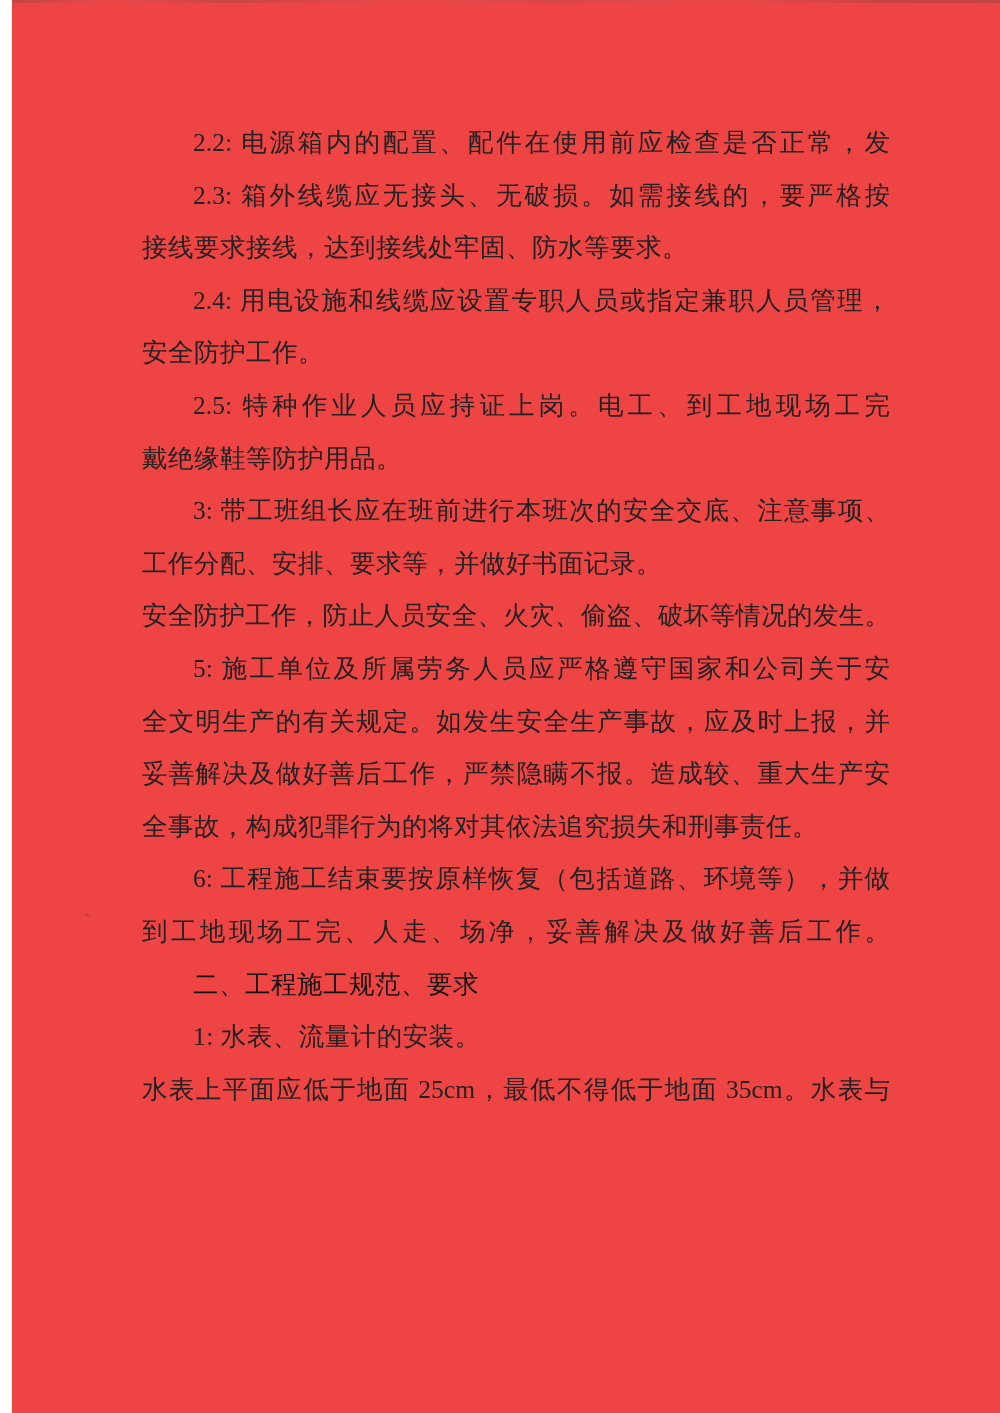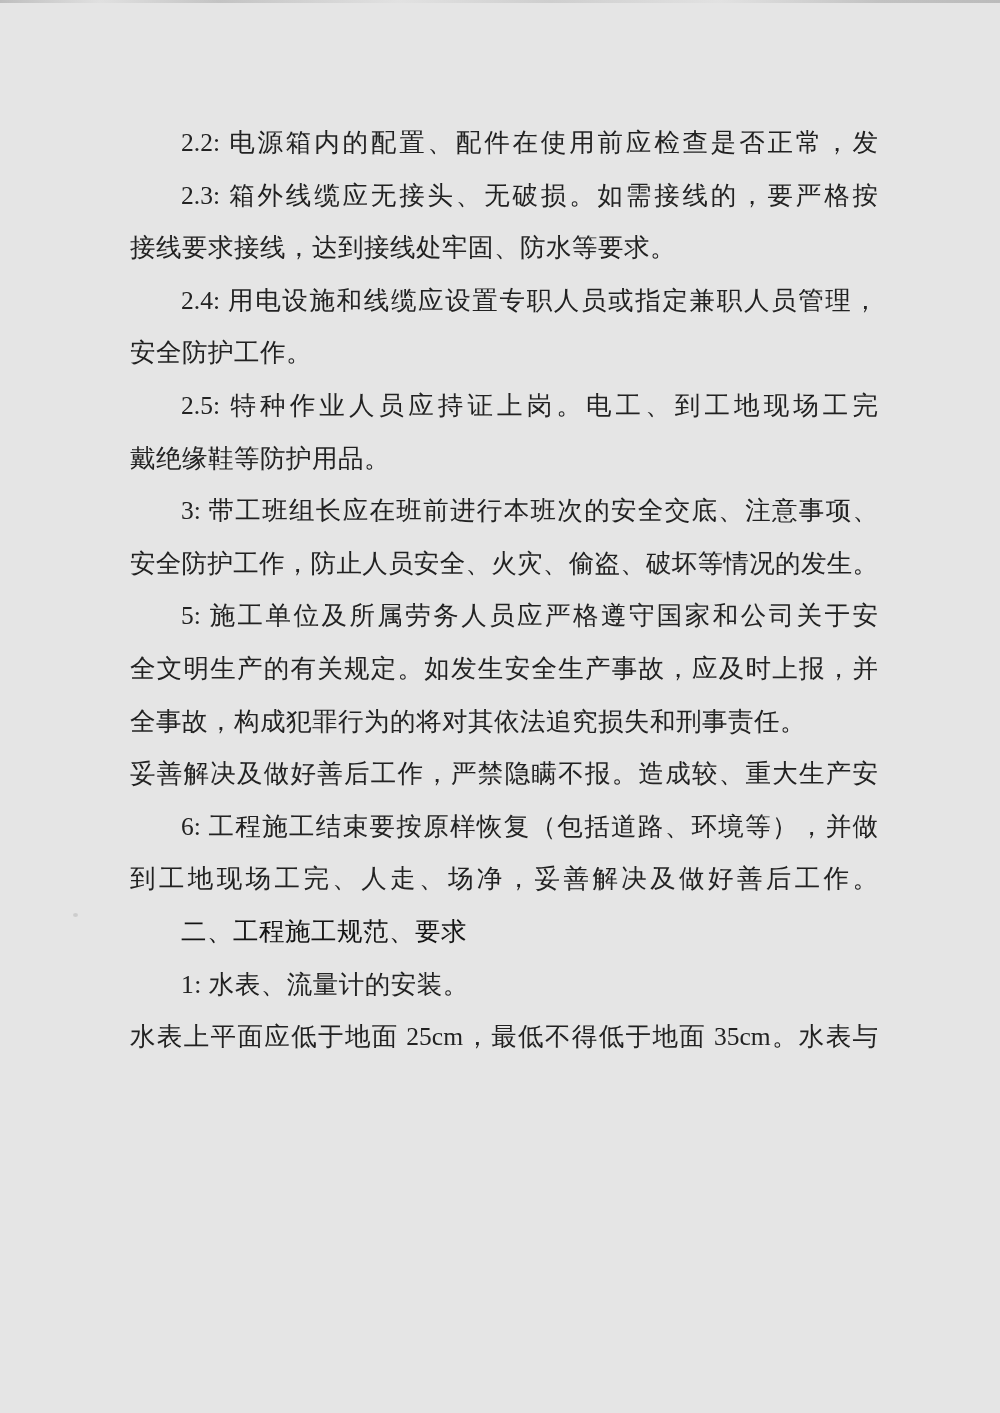--- a/index.html
+++ b/index.html
@@ -5,21 +5,22 @@
   * { margin: 0; padding: 0; box-sizing: border-box; }
   html, body {
     width: 1000px; height: 1413px;
     background: #ffffff;
     font-family: "Liberation Serif", "DejaVu Serif", serif;
   }
   body { position: relative; overflow: hidden; }
 
   .page {
     position: absolute; inset: 0;
-    background: #e5e5e5;
+    background: #ef4444;
+    margin-left: 12px;
   }
 
   
   .scan-edge-top {
     position: absolute; top: 0; left: 0;
     width: 100%; height: 3px;
     background: linear-gradient(90deg,
       rgba(70,70,70,0.45) 0%,
       rgba(140,140,140,0.10) 10%,
       rgba(75,75,75,0.40) 22%,
@@ -88,31 +89,32 @@
       <div class="line">安全防护工作。</div>
     </div>
 
     <div>
       <div class="line first fill">2.5: 特种作业人员应持证上岗。电工、到工地现场工完</div>
       <div class="line">戴绝缘鞋等防护用品。</div>
     </div>
 
     <div>
       <div class="line first fill">3: 带工班组长应在班前进行本班次的安全交底、注意事项、</div>
+      <div class="line">工作分配、安排、要求等，并做好书面记录。</div>
     </div>
 
     <div>
       <div class="line fill">安全防护工作，防止人员安全、火灾、偷盗、破坏等情况的发生。</div>
     </div>
 
     <div>
       <div class="line first fill">5: 施工单位及所属劳务人员应严格遵守国家和公司关于安</div>
       <div class="line fill">全文明生产的有关规定。如发生安全生产事故，应及时上报，并</div>
+      <div class="line fill">妥善解决及做好善后工作，严禁隐瞒不报。造成较、重大生产安</div>
       <div class="line">全事故，构成犯罪行为的将对其依法追究损失和刑事责任。</div>
-      <div class="line fill">妥善解决及做好善后工作，严禁隐瞒不报。造成较、重大生产安</div>
     </div>
 
     <div>
       <div class="line first fill">6: 工程施工结束要按原样恢复（包括道路、环境等），并做</div>
       <div class="line fill">到工地现场工完、人走、场净，妥善解决及做好善后工作。</div>
     </div>
 
     <div>
       <div class="line first bold">二、工程施工规范、要求</div>
     </div>

